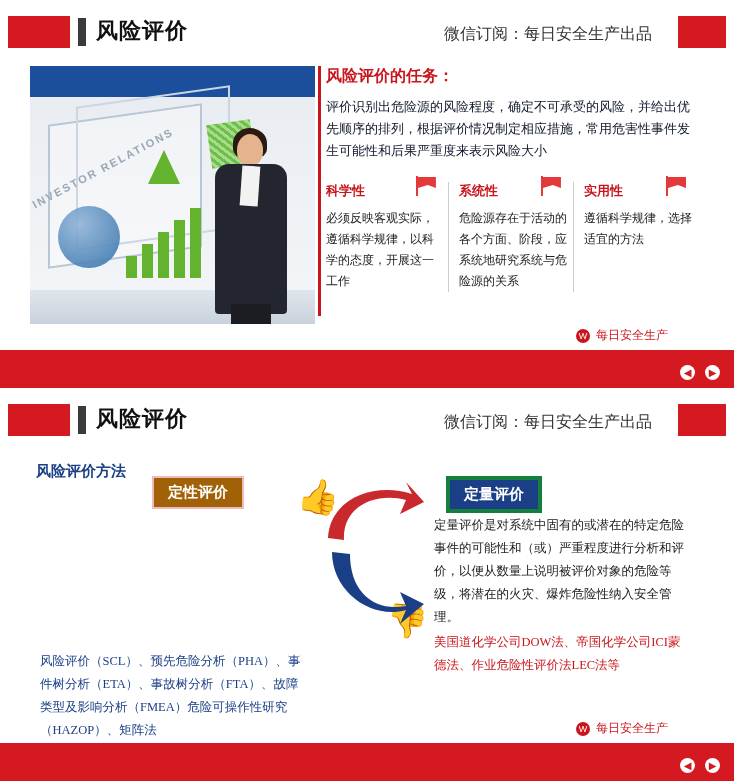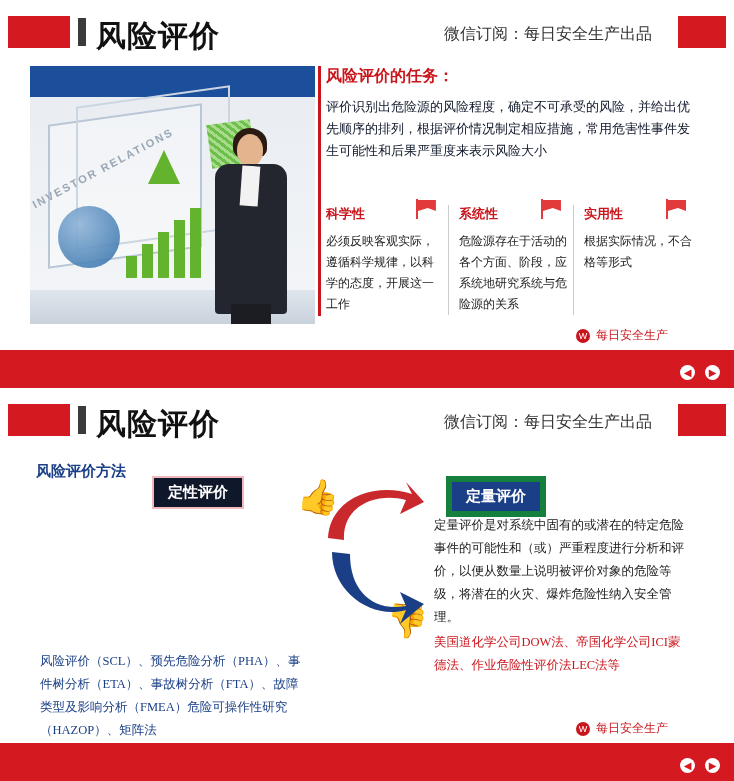--- a/index.html
+++ b/index.html
@@ -40,21 +40,21 @@
     left: 78px;
     top: 18px;
     width: 8px;
     height: 28px;
     background: #3b3b3b;
   }
   .hdr-title {
     position: absolute;
     left: 96px;
     top: 16px;
-    font-size: 30px;
+    font-size: 22px;
     font-weight: bold;
     color: #111111;
     letter-spacing: 1px;
   }
   .hdr-sub {
     position: absolute;
     right: 82px;
     top: 24px;
     font-size: 16px;
     color: #333333;
@@ -282,21 +282,20 @@
     position: absolute;
     left: 326px;
     top: 182px;
     width: 372px;
     display: flex;
   }
   .s1-col {
     width: 118px;
     padding-right: 6px;
     position: relative;
-    margin-top: 23px;
   }
   .s1-col + .s1-col {
     border-left: 1px solid #cccccc;
     padding-left: 10px;
     width: 110px;
   }
   .s1-col-title {
     font-size: 13px;
     font-weight: bold;
     color: #c9161d;
@@ -341,28 +340,28 @@
   .s2-badge {
     position: absolute;
     padding: 5px 14px;
     font-size: 15px;
     font-weight: bold;
     color: #ffffff;
   }
   .badge-red {
     left: 152px;
     top: 88px;
-    background: #0f172a;
+    background: #a16207;
     border: 2px solid #f0b9bb;
   }
   .badge-blue {
     left: 446px;
     top: 88px;
     background: #1b3f86;
-    border: 6px solid #15803d;
+    border: 4px solid #15803d;
   }
   .s2-left-text {
     position: absolute;
     left: 46px;
     top: 126px;
     width: 255px;
     font-size: 12.5px;
     line-height: 23px;
     color: #1b1b1b;
     font-family: "Liberation Serif", serif;
@@ -489,21 +488,21 @@
         </div>
       <div class="s1-col-title">系统性</div>
       <div class="s1-col-text">危险源存在于活动的各个方面、阶段，应系统地研究系统与危险源的关系</div>
     </div>
     <div class="s1-col">
       <div class="s1-flag">
           <span class="pole"></span>
           <span class="cloth"></span>
         </div>
       <div class="s1-col-title">实用性</div>
-      <div class="s1-col-text">根据实际情况，不合格等形式</div>
+      <div class="s1-col-text">遵循科学规律，选择适宜的方法</div>
     </div>
   </div>
 
   <div class="footer-brand">
     <span class="wechat-badge">W</span>
     <span>每日安全生产</span>
   </div>
   <div class="footer">
     <div class="footer-dots">
       <span class="dot">◀</span>

